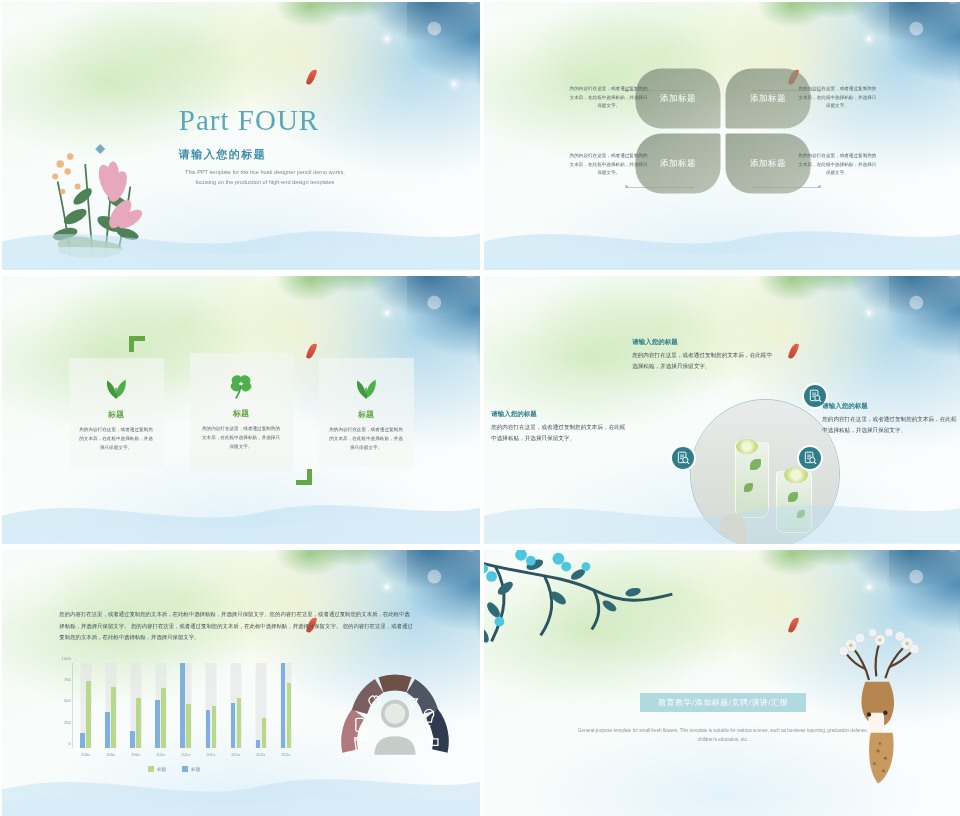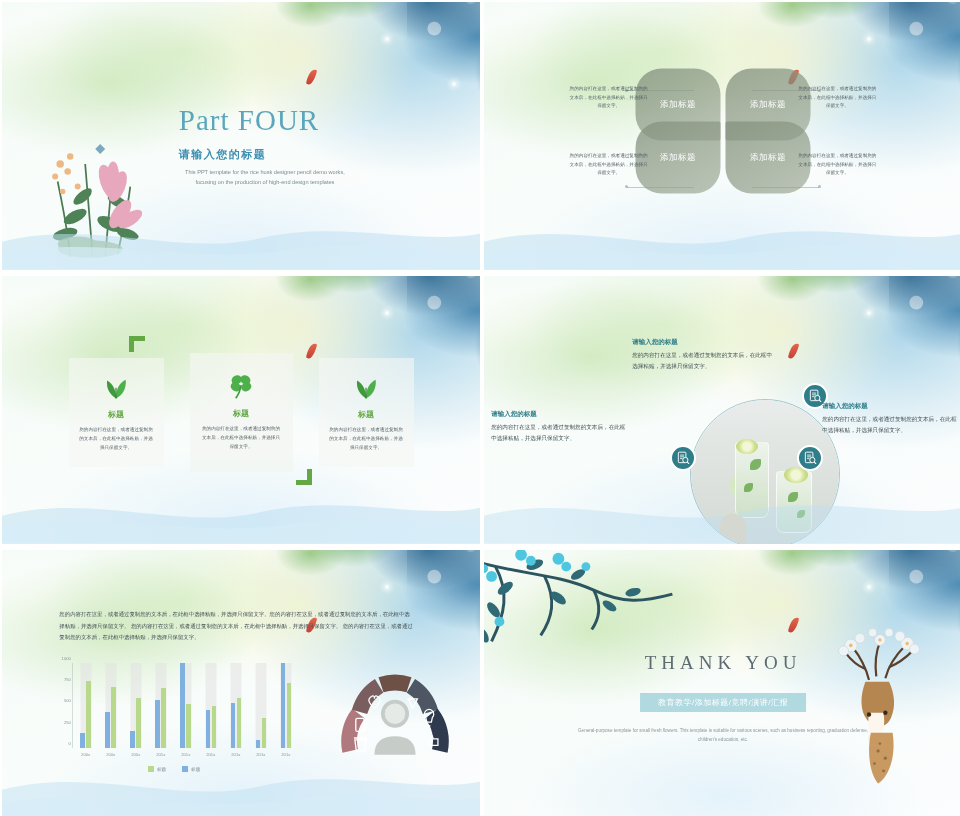--- a/index.html
+++ b/index.html
@@ -53,21 +53,21 @@
     color:#5ba6bd; font-family:Liberation Serif, serif; }
   .s1-sub { position:absolute; left:37%; top:54%; font-size:11px; font-weight:bold;
     color:#3f8fb0; letter-spacing:1.5px; }
   .s1-desc { position:absolute; left:36%; top:62%; width:38%; font-size:5.6px; line-height:1.75;
     color:#7d8c92; text-align:center; }
   .flowers { position:absolute; left:6%; top:40%; width:30%; height:56%; }
 
   
   .petals { position:absolute; left:50%; top:48%; transform:translate(-50%,-50%);
     width:175px; height:125px; }
-  .petal { position:absolute; width:85px; height:72px;
+  .petal { position:absolute; width:85px; height:60px;
     background:linear-gradient(150deg, rgba(131,146,126,.78), rgba(150,162,140,.62));
     display:flex; align-items:center; justify-content:center;
     font-size:8.5px; color:#ffffff; letter-spacing:.5px; }
   .p-tl{ left:0;  top:0;  border-radius:26px 26px 2px 26px; }
   .p-tr{ right:0; top:0;  border-radius:26px 26px 26px 2px; }
   .p-bl{ left:0;  bottom:0;border-radius:26px 2px 26px 26px; }
   .p-br{ right:0; bottom:0;border-radius:2px 26px 26px 26px; }
   .s2-txt { position:absolute; width:82px; font-size:4.6px; line-height:1.85;
     color:#4d5a60; text-align:center; }
   .s2-l1{ left:17.5%; top:31%; } .s2-l2{ left:17.5%; top:56%; }
@@ -520,21 +520,20 @@
         <circle cx="16" cy="32" r="5.5"></circle>
           <circle cx="8" cy="24" r="4.5"></circle>
         <circle cx="84" cy="14" r="6"></circle>
           <circle cx="92" cy="22" r="5"></circle>
         <circle cx="24" cy="78" r="5"></circle>
           <circle cx="2" cy="56" r="5"></circle>
         <circle cx="112" cy="22" r="4.5"></circle>
       </g>
     </svg>
 
-    <div class="s6-thanks">THANK  YOU</div>
     <div class="s6-banner">教育教学/添加标题/竞聘/演讲/汇报</div>
     <div class="s6-en">General-purpose template for small fresh flowers. This template is suitable for various scenes, such as business reporting, graduation defense, children's education, etc.</div>
 
     <svg class="deer" viewBox="0 0 110 180">
       <g stroke="#5b3f2a" stroke-width="2.4" fill="none">
         <path d="M44 62 C40 46 34 36 26 26"></path>
           <path d="M40 50 C30 46 24 40 18 32"></path>
         <path d="M62 60 C66 44 74 34 84 24"></path>
           <path d="M66 48 C76 44 84 38 92 30"></path>
         <path d="M52 58 C50 42 52 30 56 20"></path>

